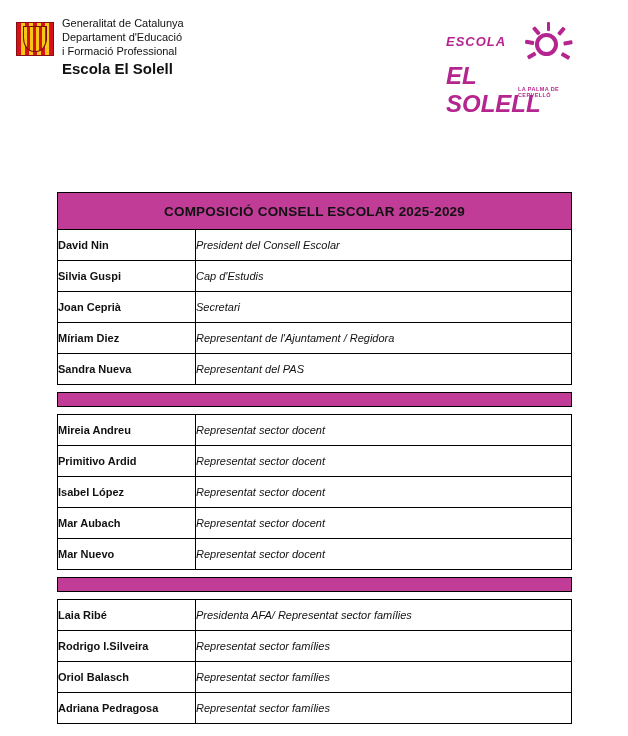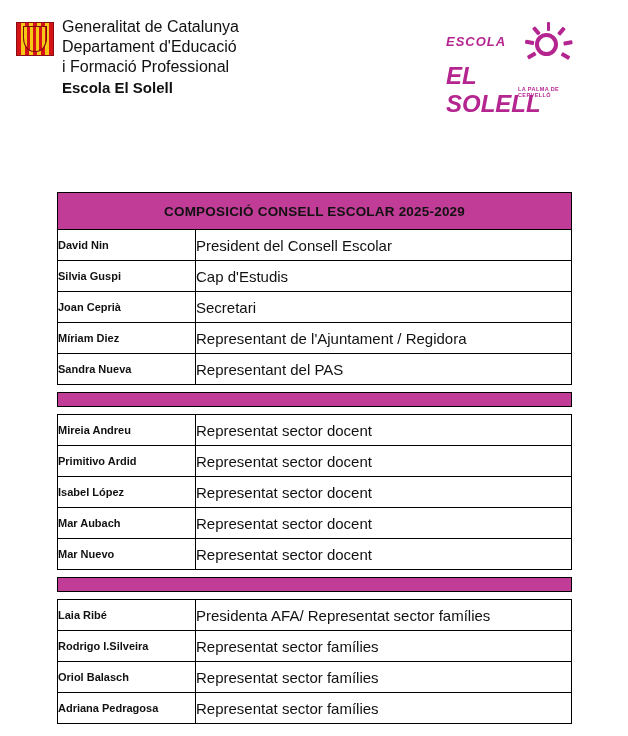--- a/index.html
+++ b/index.html
@@ -62,21 +62,21 @@
     border-radius: 0 0 11px 11px / 0 0 14px 14px;
   }
 
   .org-block {
     position: absolute;
     left: 62px;
     top: 17px;
     line-height: 1.25;
   }
   .org-line {
-    font-size: 16px;
+    font-size: 11px;
     color: #111111;
   }
   .school-name {
     font-size: 15px;
     font-weight: bold;
     color: #111111;
     margin-top: 2px;
   }
   .contact-block {
     position: absolute;
@@ -185,22 +185,23 @@
     width: 138px;
     height: 30px;
     padding-left: 10px;
     font-size: 11px;
     font-weight: bold;
     color: #111111;
   }
   .role-cell {
     height: 30px;
     padding-left: 10px;
-    font-size: 15px;
-    color: #111111;
+    font-size: 11px;
+    color: #111111;
+    font-style: italic;
   }
 
   .separator-row td {
     background: #c13c97;
     height: 13px;
     border: 1px solid #000000;
   }
   .spacer-row td {
     border: none;
     height: 7px;

